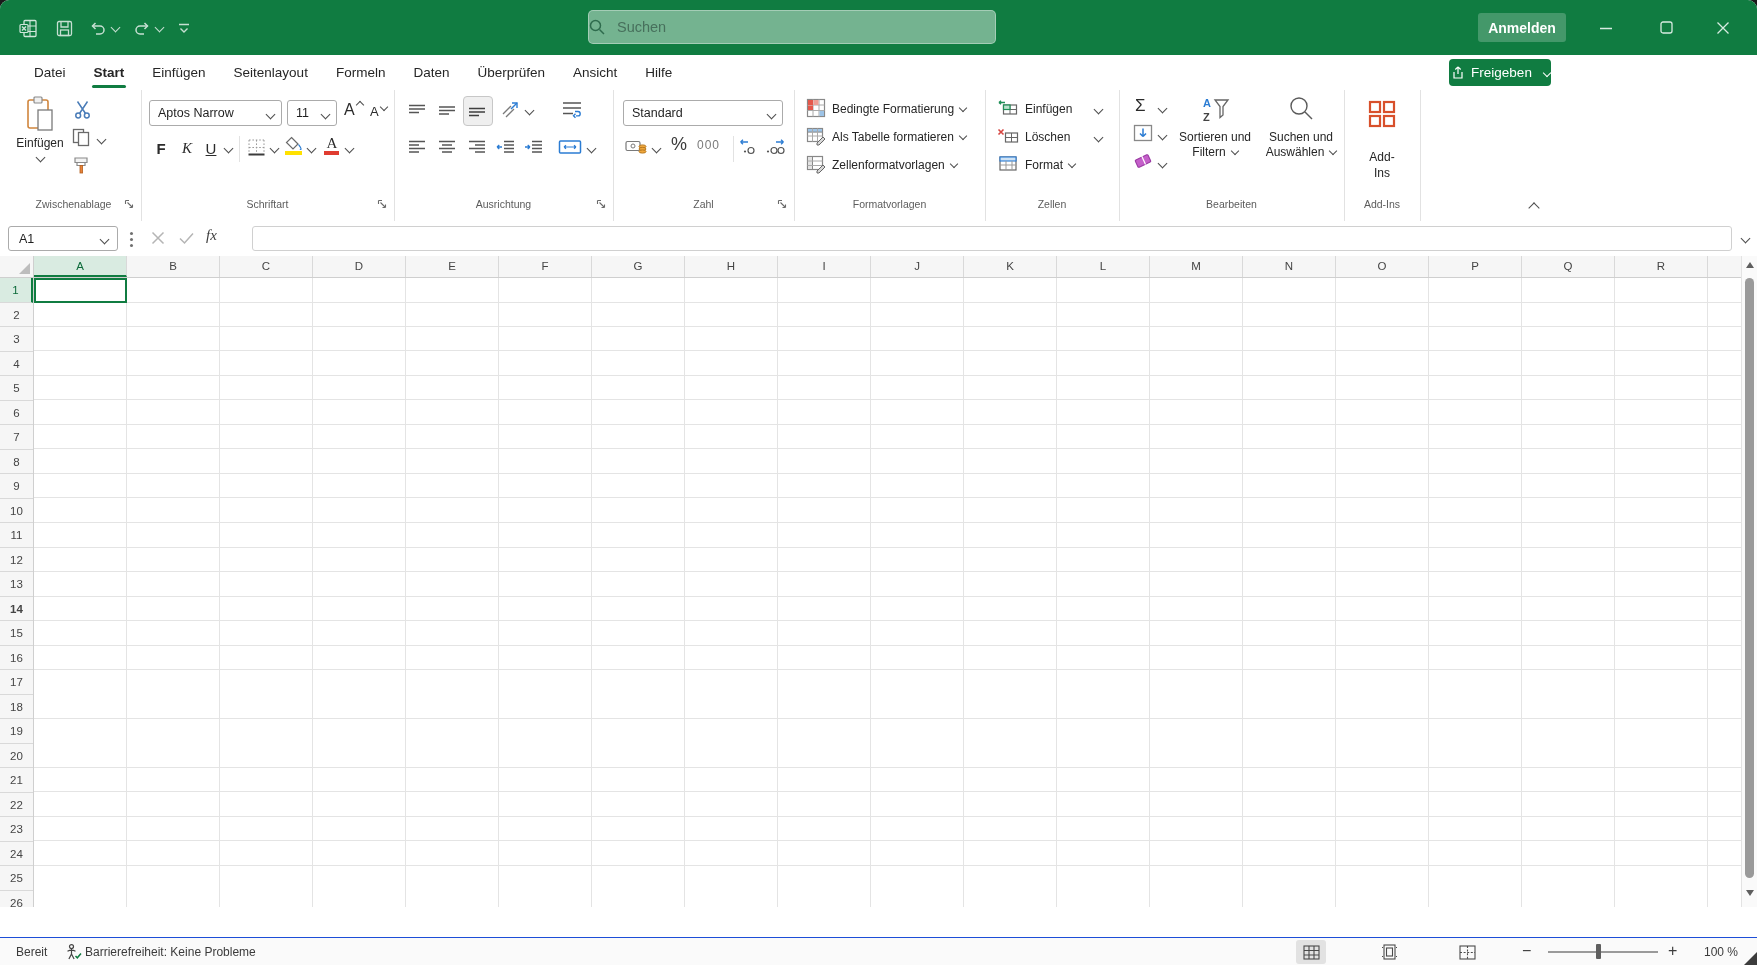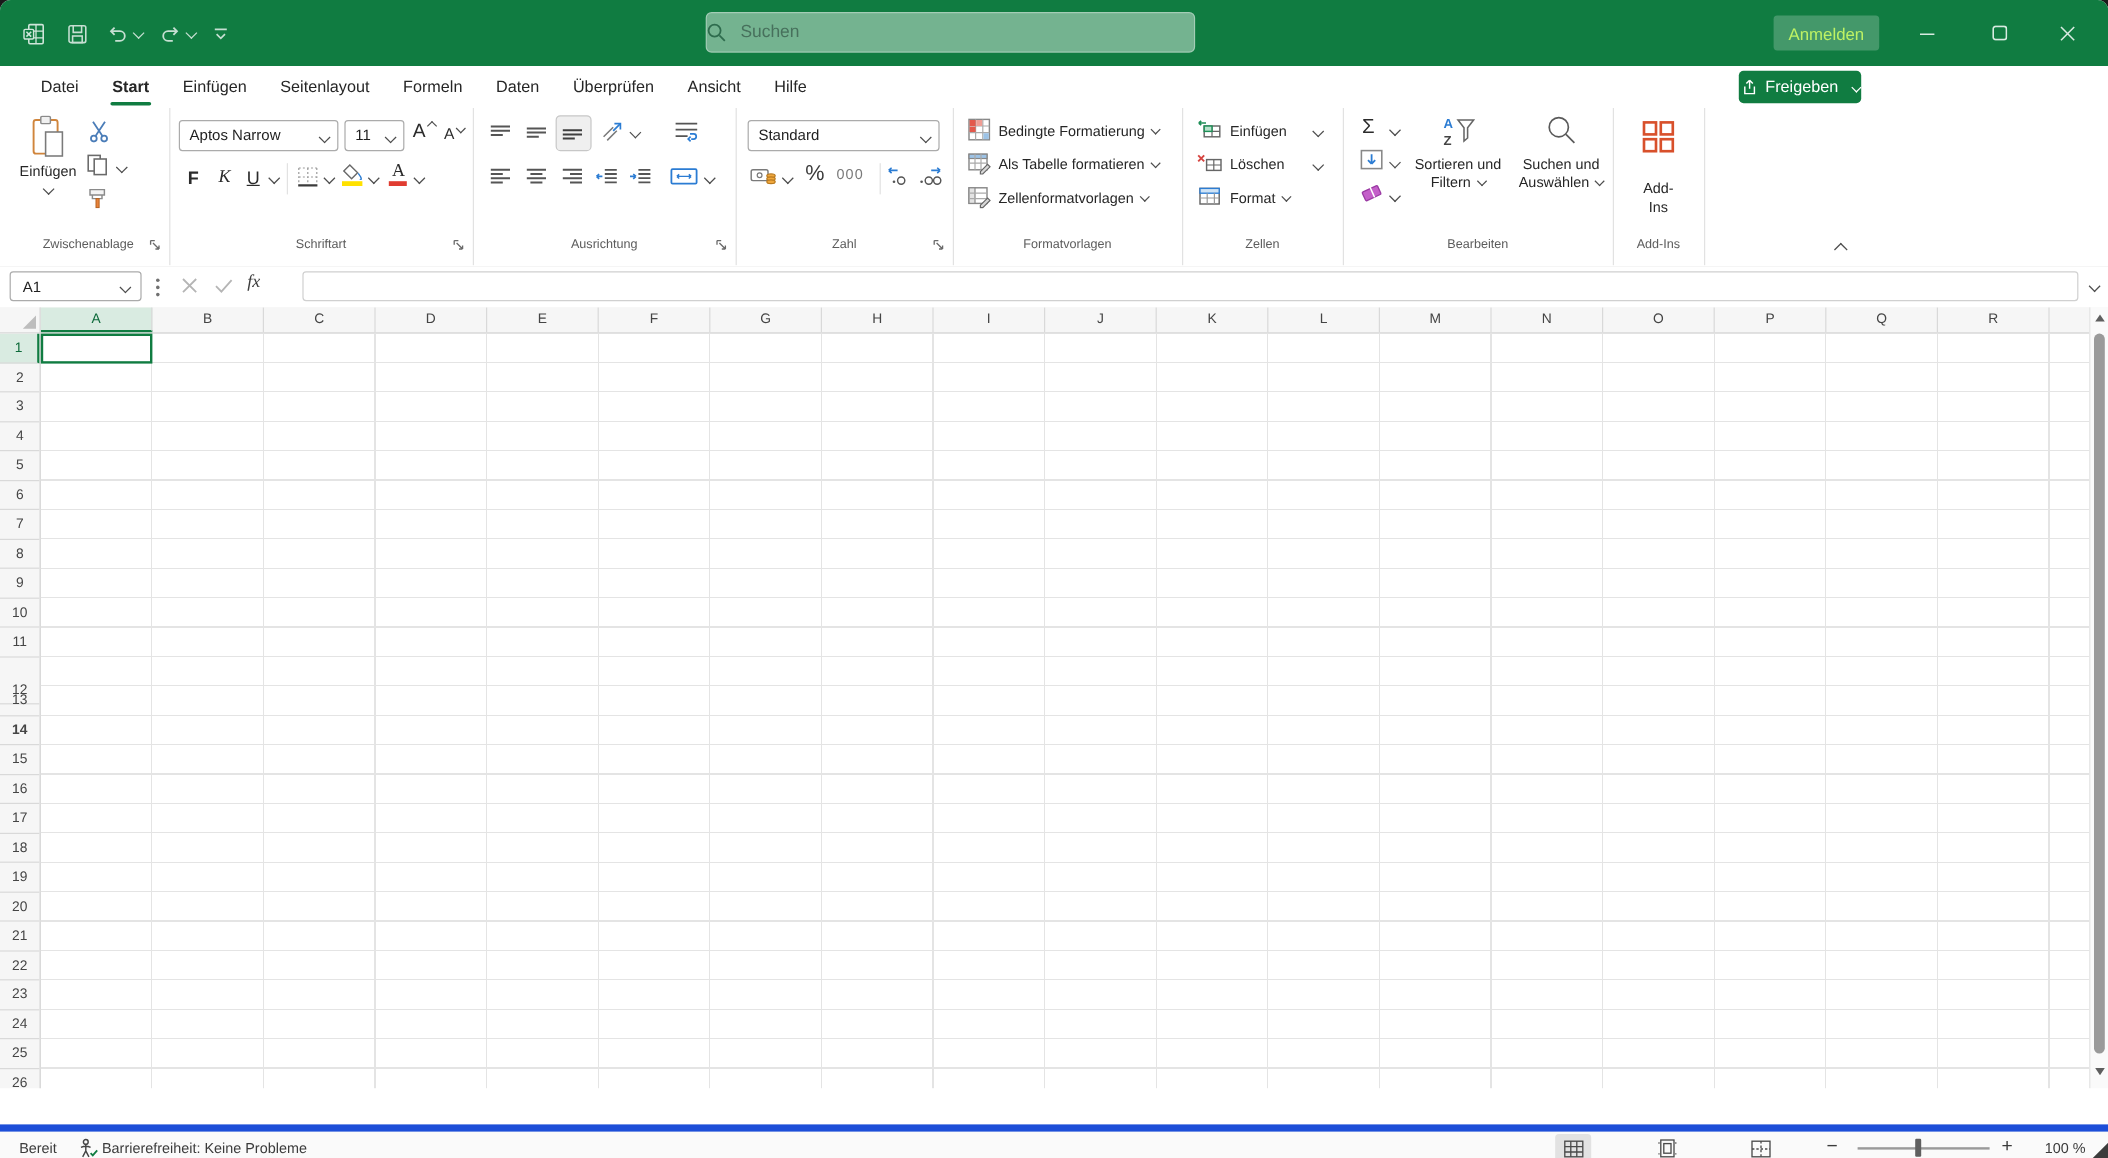--- a/index.html
+++ b/index.html
@@ -5,21 +5,21 @@
   html,body{margin:0;padding:0;background:#1a1a1a;font-family:"Liberation Sans","DejaVu Sans",sans-serif;}
   .app{position:relative;width:1757px;height:965px;background:#fff;overflow:hidden;border-radius:9px 9px 0 0;}
   .abs{position:absolute;}
   
   .titlebar{position:absolute;left:0;top:0;width:1757px;height:55px;background:#107C41;}
   .qatbtn{position:absolute;top:14px;width:28px;height:28px;display:flex;align-items:center;justify-content:center;border-radius:4px;}
   .titletext{position:absolute;top:0;height:55px;line-height:55px;color:#cfe6d9;font-size:15px;letter-spacing:.2px;}
   .searchbox{position:absolute;left:588px;top:10px;width:408px;height:34px;background:rgba(255,255,255,.42);border:1px solid rgba(255,255,255,.35);border-radius:5px;display:flex;align-items:center;box-sizing:border-box;}
   .searchbox input{background:transparent;border:none;outline:none;font-size:14.5px;color:#1d3d2d;margin-left:10px;width:320px;font-family:"Liberation Sans",sans-serif;}
   .searchbox input::placeholder{color:#47705c;}
-  .signin{position:absolute;left:1478px;top:13px;width:88px;height:29px;background:rgba(255,255,255,.22);border-radius:3px;color:#bef264;font-size:14px;display:flex;align-items:center;justify-content:center;}
+  .signin{position:absolute;left:1478px;top:13px;width:88px;height:29px;background:rgba(255,255,255,.22);border-radius:3px;color:#ffffff;font-size:14px;display:flex;align-items:center;justify-content:center;font-weight:bold;}
   .winbtn{position:absolute;top:0;width:46px;height:55px;display:flex;align-items:center;justify-content:center;}
   
   .menubar{position:absolute;left:0;top:55px;width:1757px;height:35px;background:#fff;display:flex;align-items:stretch;padding-left:20px;}
   .mtab{position:relative;padding:0 14px;line-height:35px;font-size:13.5px;color:#262626;cursor:default;}
   .mtab.active{font-weight:700;}
   .mtab.active::after{content:"";position:absolute;left:12px;right:12px;bottom:2px;height:3px;background:#107C41;border-radius:2px;}
   .sharebtn{position:absolute;left:1449px;top:59px;width:102px;height:27px;background:#107C41;border-radius:4px;color:#fff;font-size:13.5px;display:flex;align-items:center;justify-content:center;gap:6px;}
   
   .ribbon{position:absolute;left:0;top:90px;width:1757px;height:132px;background:#fff;border-bottom:1px solid #d4d4d4;}
   .grp{position:absolute;top:0;height:131px;border-right:1px solid #e2e2e2;}
@@ -62,21 +62,21 @@
   .selcell{position:absolute;left:0;top:0;width:93px;height:25px;border:2px solid #107C41;box-sizing:border-box;}
   .vscroll{position:absolute;left:1741px;top:0;width:16px;height:651px;background:#fafafa;border-left:1px solid #e3e3e3;box-sizing:border-box;}
   .vthumb{position:absolute;left:3px;width:9px;border-radius:5px;background:#9a9a9a;}
   .tri{width:0;height:0;position:absolute;}
   
   .tabbar{position:absolute;left:0;top:907px;width:1757px;height:30px;background:#f0f0f0;border-top:1px solid #d6d6d6;box-sizing:border-box;}
   .sheettab{position:absolute;left:92px;top:0;width:86px;height:29px;background:#fff;border-bottom:2.5px solid #107C41;box-sizing:border-box;color:#0e7041;font-weight:700;font-size:13px;display:flex;align-items:center;justify-content:center;}
   .addsheet{position:absolute;left:198px;top:4px;width:20px;height:20px;border:1.4px solid #8a8a8a;border-radius:50%;box-sizing:border-box;display:flex;align-items:center;justify-content:center;}
   .hthumb{position:absolute;left:1022px;top:9px;width:675px;height:11px;border-radius:6px;background:#7c7c7c;}
   
-  .statusbar{position:absolute;left:0;top:937px;width:1757px;height:28px;background:#fafafa;border-top:6px solid #1d4ed8;box-sizing:border-box;font-size:12px;color:#3b3b3b;}
+  .statusbar{position:absolute;left:0;top:937px;width:1757px;height:28px;background:#fafafa;border-top:1px solid #1d4ed8;box-sizing:border-box;font-size:12px;color:#3b3b3b;}
   .viewbtn{position:absolute;top:2px;width:30px;height:24px;display:flex;align-items:center;justify-content:center;border-radius:3px;}
   .viewbtn.active{background:#e2e2e2;}
   .zoomtrack{position:absolute;left:1548px;top:13px;width:110px;height:2px;background:#9a9a9a;}
   .zoomhandle{position:absolute;left:1596px;top:6px;width:5px;height:15px;background:#5f5f5f;border-radius:1px;}
   .grip{position:absolute;right:0;bottom:0;width:0;height:0;border-bottom:13px solid #3c3c3c;border-left:13px solid transparent;}
   svg{display:block;}
 </style>
 </head>
 <body>
 
@@ -559,21 +559,21 @@
         <div class="rowh" style="top: 24.5px;">2</div>
         <div class="rowh" style="top: 49px;">3</div>
         <div class="rowh" style="top: 73.5px;">4</div>
         <div class="rowh" style="top: 98px;">5</div>
         <div class="rowh" style="top: 122.5px;">6</div>
         <div class="rowh" style="top: 147px;">7</div>
         <div class="rowh" style="top: 171.5px;">8</div>
         <div class="rowh" style="top: 196px;">9</div>
         <div class="rowh" style="top: 220.5px;">10</div>
         <div class="rowh" style="top: 245px;">11</div>
-        <div class="rowh" style="top: 269.5px; margin-top: 15px;">12</div>
+        <div class="rowh" style="top: 269.5px;">12</div>
         <div class="rowh" style="top: 294px;">13</div>
         <div class="rowh" style="top: 318.5px; font-weight: bold;">14</div>
         <div class="rowh" style="top: 343px;">15</div>
         <div class="rowh" style="top: 367.5px;">16</div>
         <div class="rowh" style="top: 392px;">17</div>
         <div class="rowh" style="top: 416.5px;">18</div>
         <div class="rowh" style="top: 441px;">19</div>
         <div class="rowh" style="top: 465.5px;">20</div>
         <div class="rowh" style="top: 490px;">21</div>
         <div class="rowh" style="top: 514.5px;">22</div>

